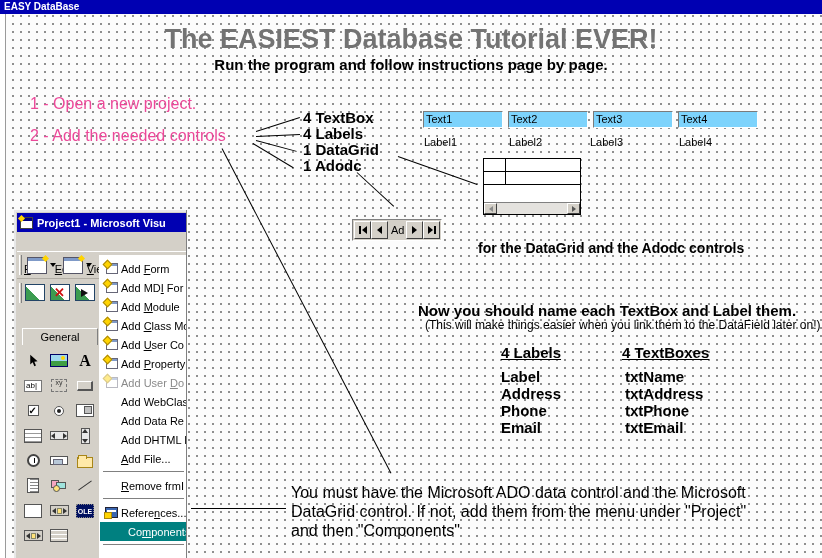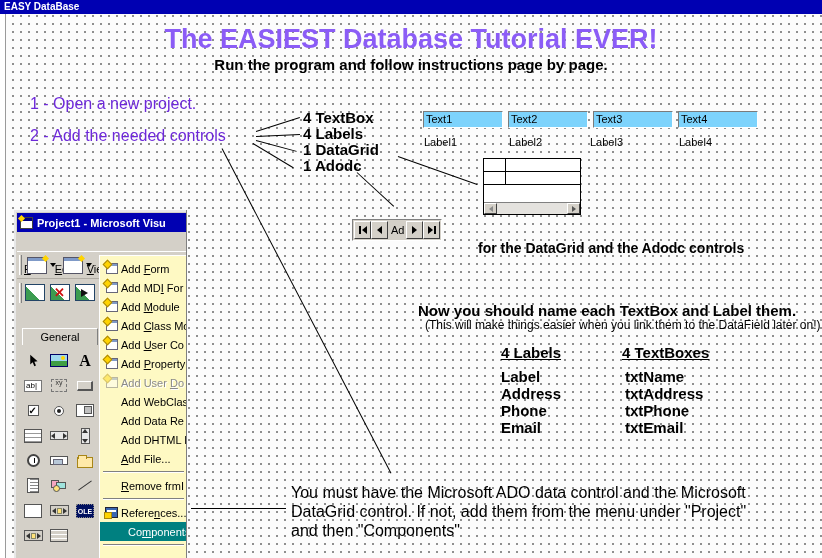--- a/index.html
+++ b/index.html
@@ -11,24 +11,24 @@
   #titlebar { position:absolute; left:0; top:0; width:822px; height:14px; background:#0000B2; color:#fff;
               font-size:10px; font-weight:bold; line-height:14px; padding-left:4px; z-index:3; }
   #form-area { position:absolute; left:5px; top:14px; right:0; bottom:0;
                background-color:#FCFCFC;
                background-image:radial-gradient(circle, #8f8f8f 0.8px, transparent 0.95px);
                background-size:8px 8px; background-position:3px 6px;
                border-left:1px solid #9a9a9a; z-index:1; }
 
   
   .title-main { position:absolute; left:0; top:24px; width:822px; text-align:center;
-                font-size:27px; font-weight:bold; color:#8b5cf6; z-index:2; }
+                font-size:27px; font-weight:bold; color:#737373; z-index:2; }
   .title-sub  { position:absolute; left:0; top:56px; width:822px; text-align:center;
                 font-size:15px; font-weight:bold; color:#000; z-index:2; }
-  .step { position:absolute; left:30px; font-size:16px; color:#6d28d9; z-index:2; }
+  .step { position:absolute; left:30px; font-size:16px; color:#ec4899; z-index:2; }
   .ctl-list { position:absolute; left:303px; top:110px; font-size:15px; font-weight:bold; line-height:16px; z-index:2; }
   .note-bold { font-weight:bold; font-size:14px; line-height:17px; z-index:2; }
   .line { position:absolute; height:1px; background:#000; transform-origin:0 50%; z-index:2; }
 
   
   .vb-textbox { position:absolute; width:80px; height:17px; background:#7dd3fc;
                 border-top:1px solid #7b7b7b; border-left:1px solid #7b7b7b;
                 border-right:1px solid #fff; border-bottom:1px solid #fff;
                 font-size:11px; line-height:15px; padding-left:2px; z-index:2; }
   .vb-label { position:absolute; font-size:11px; z-index:2; }
@@ -134,21 +134,21 @@
   .img-ic { width:18px; height:14px; border:1px solid #555; background:#fff; padding:1px; }
   .img-ic .inner { width:100%; height:100%; background:linear-gradient(#BFE3F0 45%, #49A04D 45%); }
   .dat-ic { width:19px; height:11px; border:1px solid #555; background:#D4D0C8; display:flex; align-items:center; justify-content:space-between; padding:0 1px; }
   .dat-ic b { display:block; width:5px; height:6px; background:#FFE27A; border:1px solid #886; }
   .ole-ic { width:18px; height:14px; background:#001060; color:#fff; font-size:7px; font-weight:bold;
             text-align:center; line-height:14px; border:1px dotted #888; letter-spacing:0; }
   .gen-ic { width:18px; height:13px; border:1px solid #555; background:#D4D0C8;
             background-image:linear-gradient(#fff 1px, transparent 1px); background-size:100% 4px; }
 
   
-  #proj-menu { position:absolute; left:83px; top:43px; width:89px; bottom:0; background:#fef9c3;
+  #proj-menu { position:absolute; left:83px; top:43px; width:89px; bottom:0; background:#ffffff;
                border-top:1px solid #fff; border-left:1px solid #fff; border-right:1px solid #404040;
                box-shadow:inset -1px 0 0 #808080; padding:3px 1px; overflow:hidden; z-index:6; }
   .pm-item { height:19px; display:flex; align-items:center; font-size:11px; white-space:nowrap; overflow:hidden; padding-left:2px; }
   .pm-icon-zone { width:17px; flex:none; display:flex; align-items:center; justify-content:center; }
   .pm-label { padding-left:1px; }
   .pm-item.hl { background:#008080; color:#fff; margin:0 -1px; padding-left:10px; }
   .pm-item.disabled { color:#8a8a8a; text-shadow:1px 1px 0 #fff; }
   .pm-sep { height:0; border-top:1px solid #808080; border-bottom:1px solid #fff; margin:3px 2px; }
   .mi { width:12px; height:11px; background:#fff; border:1px solid #667; position:relative; }
   .mi::before { content:""; position:absolute; left:0; top:0; right:0; height:2px; background:#7f9ac8; }

